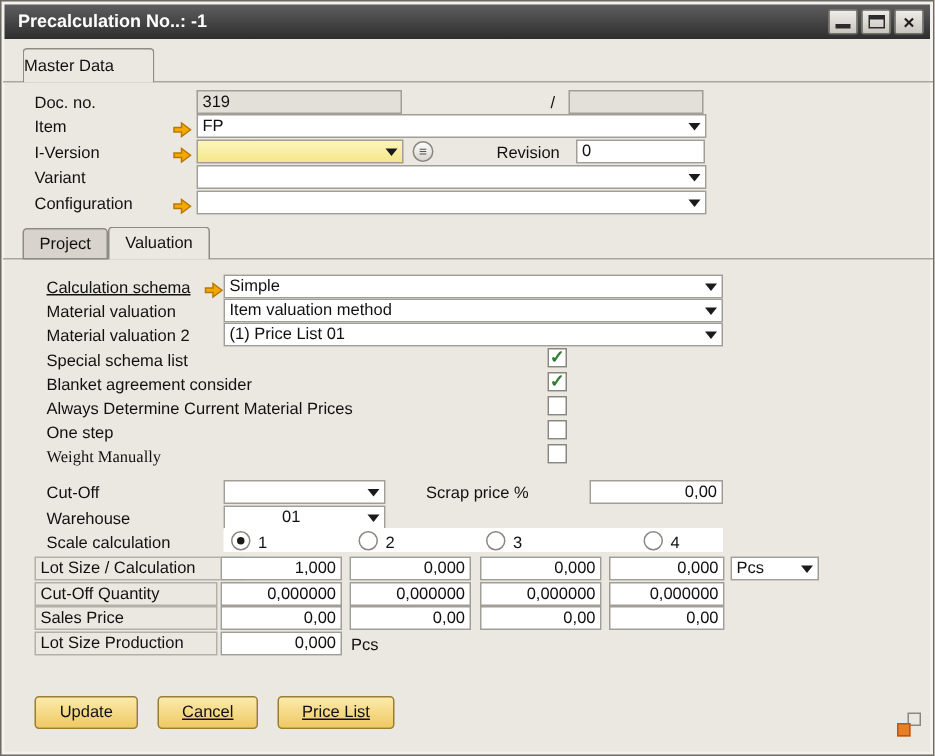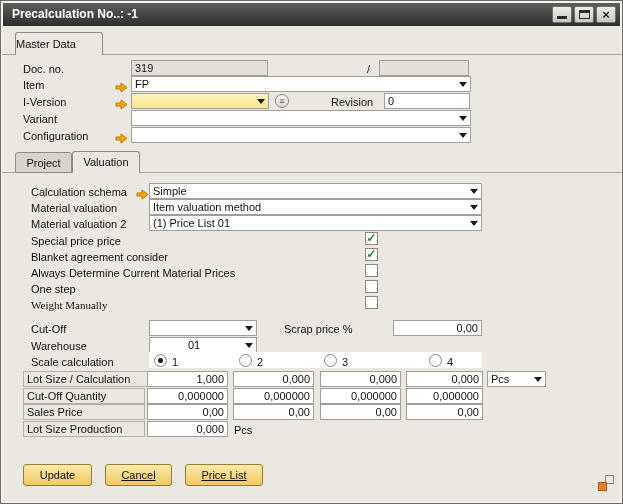--- a/index.html
+++ b/index.html
@@ -113,21 +113,21 @@
   </span>
   <div class="fld combo" style="left:130px;top:126px;width:340px;">
     <span></span>
     <span class="dd"></span>
   </div>
 
   <div class="tab2 inactive" style="left:14px;top:151px;width:57px;">Project</div>
   <div class="tab2 active" style="left:71px;top:150px;width:68px;">Valuation</div>
   <div class="hline" style="top:171px;"></div>
 
-  <div class="lbl" style="left:30px;top:184px;">Calculation schema</div>
+  <div class="lbl" style="left:30px;top:184px;text-decoration:underline;">Calculation schema</div>
   <span class="golink" style="left:135px;top:185px;">
     <svg width="13" height="11" viewBox="0 0 13 11">
         <polygon points="1,4 6,4 6,1 12,5.5 6,10 6,7 1,7" fill="#F7A800" stroke="#B87900" stroke-width="1"></polygon>
       </svg>
   </span>
   <div class="fld combo" style="left:148px;top:182px;width:333px;">
     <span>Simple</span>
     <span class="dd"></span>
   </div>
 
@@ -136,21 +136,21 @@
     <span>Item valuation method</span>
     <span class="dd"></span>
   </div>
 
   <div class="lbl" style="left:30px;top:216px;">Material valuation 2</div>
   <div class="fld combo" style="left:148px;top:214px;width:333px;">
     <span>(1) Price List 01</span>
     <span class="dd"></span>
   </div>
 
-  <div class="lbl" style="left:30px;top:233px;">Special price price</div>
+  <div class="lbl" style="left:30px;top:233px;">Special schema list</div>
   <div class="cb" style="left:364px;top:231px;">✓</div>
 
   <div class="lbl" style="left:30px;top:249px;">Blanket agreement consider</div>
   <div class="cb" style="left:364px;top:247px;">✓</div>
 
   <div class="lbl" style="left:30px;top:265px;">Always Determine Current Material Prices</div>
   <div class="cb" style="left:364px;top:263px;"></div>
 
   <div class="lbl" style="left:30px;top:281px;">One step</div>
   <div class="cb" style="left:364px;top:279px;"></div>

